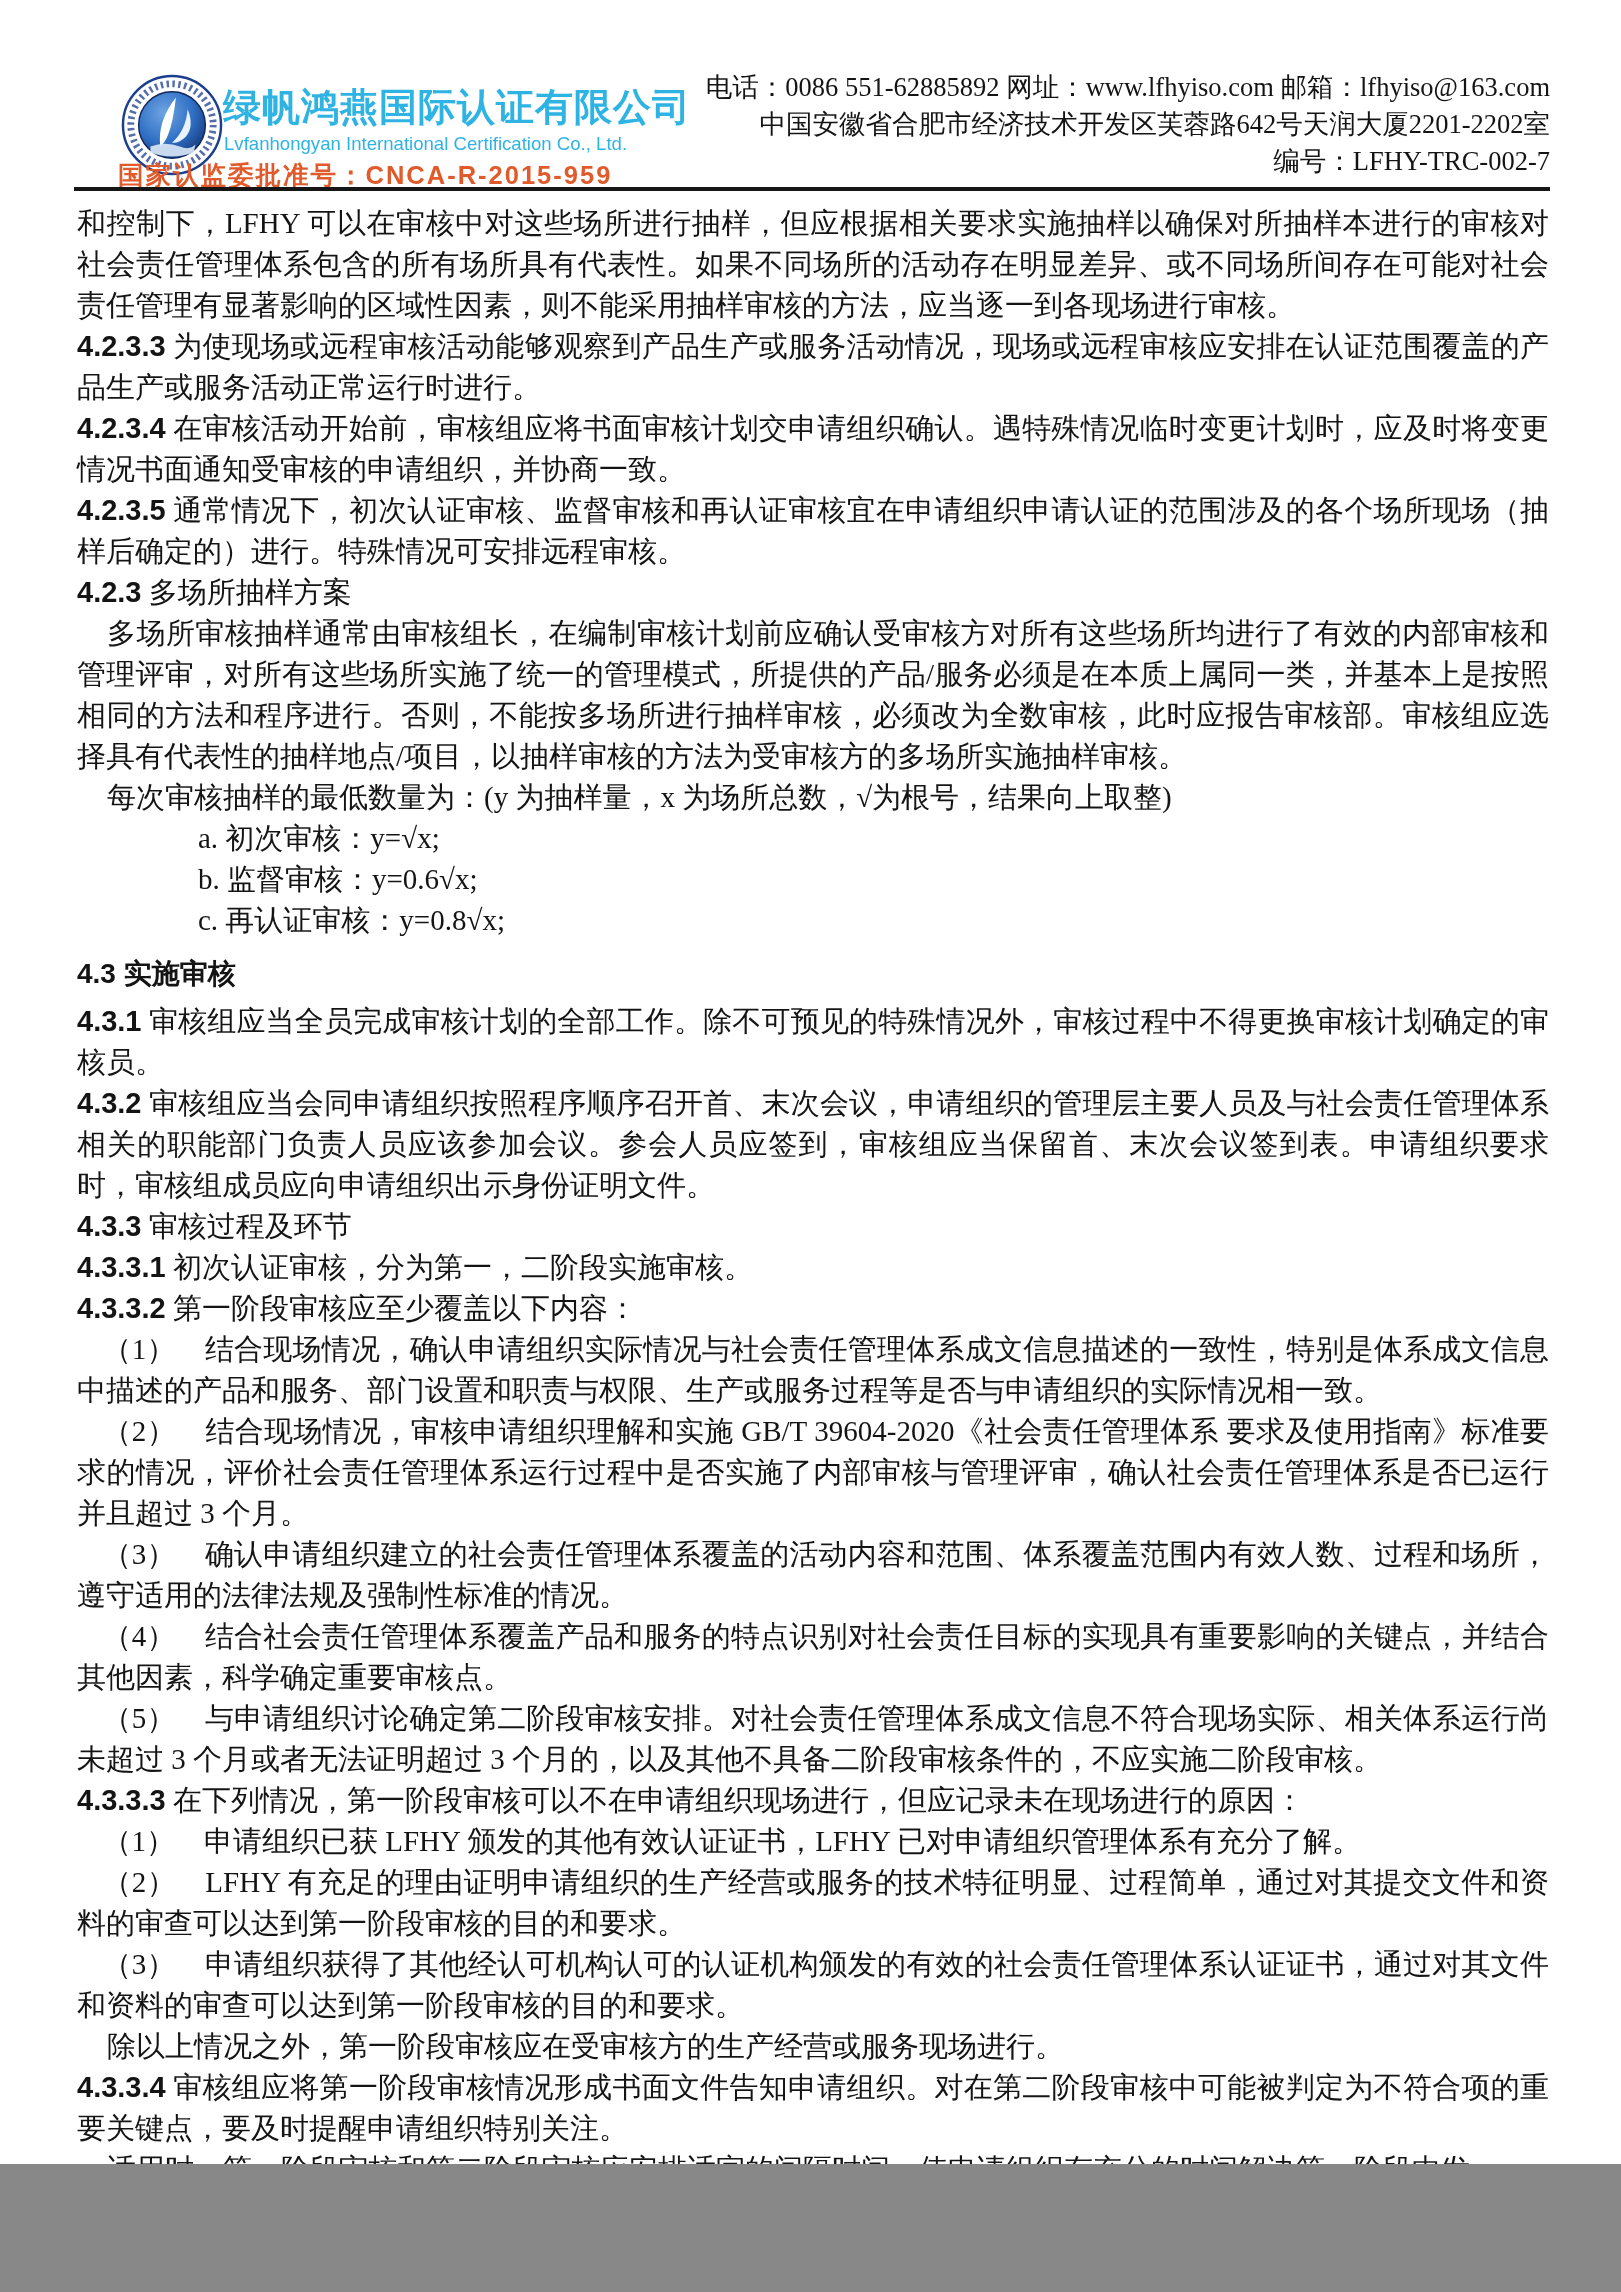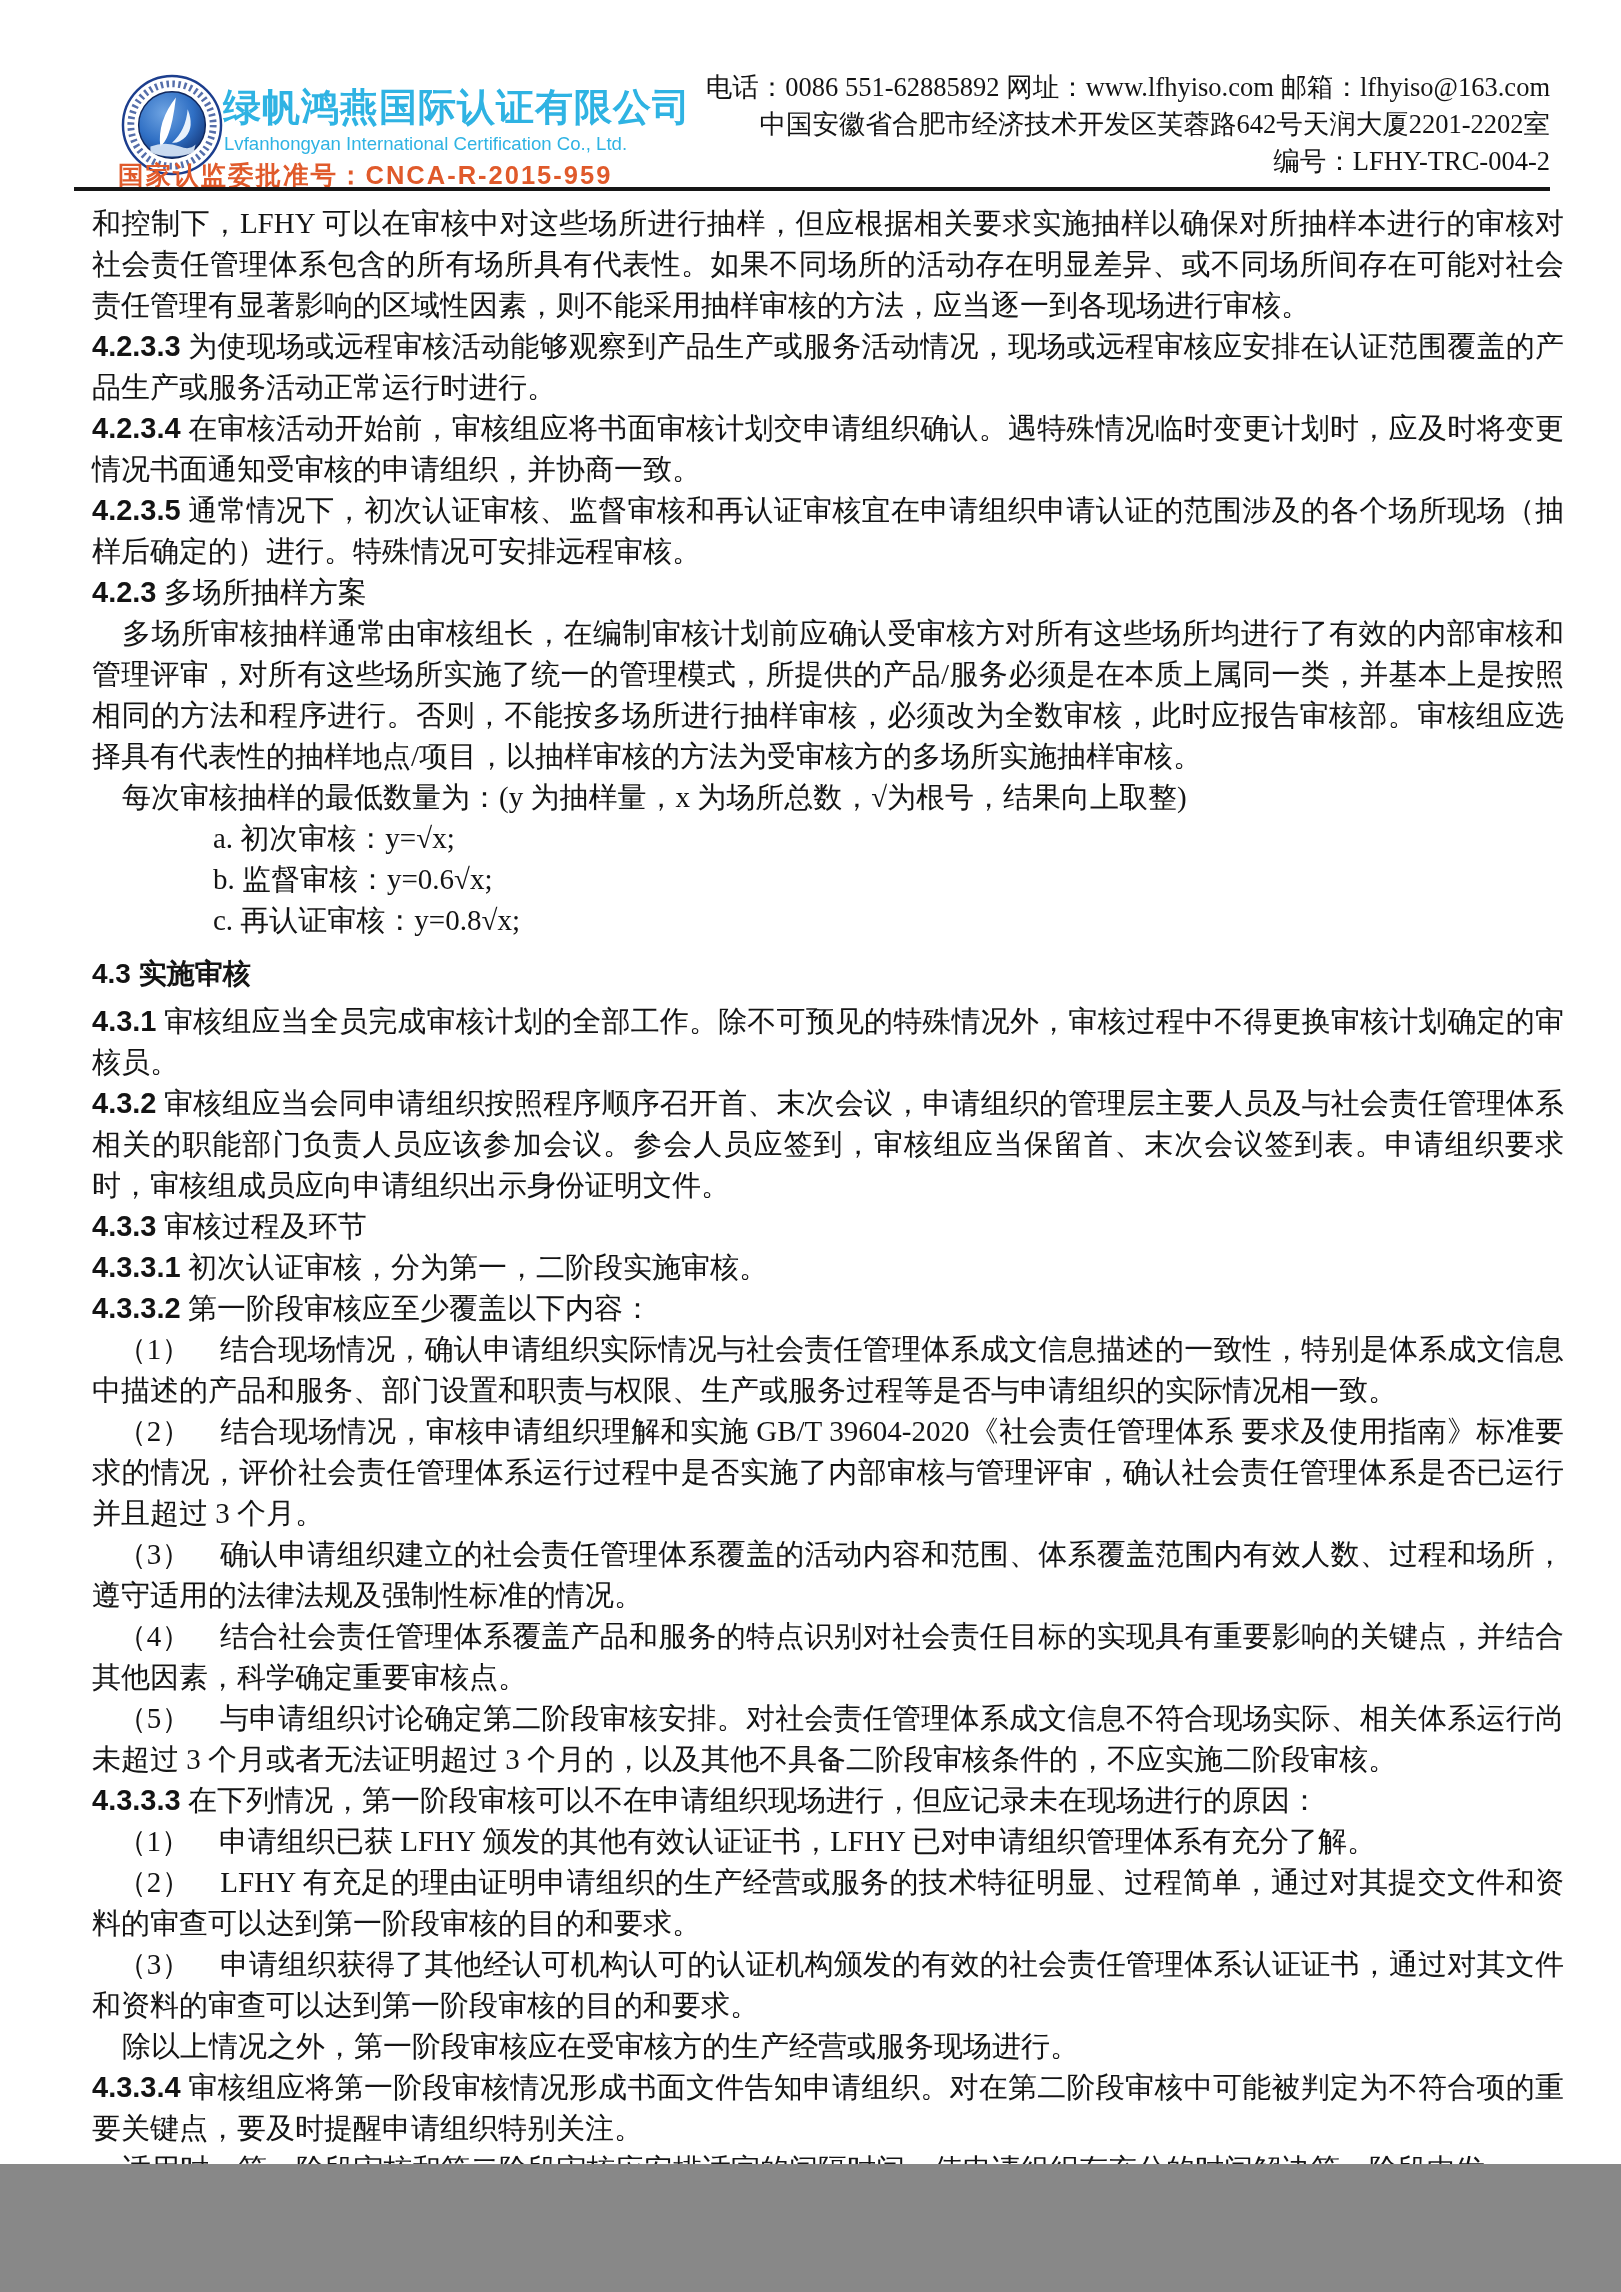--- a/index.html
+++ b/index.html
@@ -37,21 +37,21 @@
   }
   .contact{
     position:absolute;right:71px;top:69px;
     text-align:right;
     font-size:26.5px;line-height:37px;
     white-space:nowrap;
   }
   .header-rule{position:absolute;left:74px;right:71px;top:187px;border-top:4.9px solid #161616;}
   
   .doc-body{
-    position:absolute;left:92px;top:203px;width:1472px;
+    position:absolute;left:77px;top:203px;width:1472px;
     font-size:29px;line-height:41px;
     text-align:justify;
   }
   .para{margin:0;}
   .para.ind1{text-indent:30px;}
   .para.paren{text-indent:25.5px;}
   .para.abc{text-indent:121px;}
   .para .num{font-family:"Liberation Sans","DejaVu Sans",sans-serif;font-weight:bold;}
   .para.heading{
     font-family:"Liberation Sans","DejaVu Sans",sans-serif;
@@ -87,21 +87,21 @@
       <path d="M30 74 Q45 68 60 74 Q70 78 76 72 L74 80 Q52 88 30 80 Z" fill="#dce9f8" opacity="0.9"></path>
     </svg>
   </div>
   <div class="company-zh">绿帆鸿燕国际认证有限公司</div>
   <div class="company-en">Lvfanhongyan International Certification Co., Ltd.</div>
   <div class="approval">国家认监委批准号：CNCA-R-2015-959</div>
 
   <div class="contact">
     <div>电话：0086 551-62885892 网址：www.lfhyiso.com 邮箱：lfhyiso@163.com</div>
     <div>中国安徽省合肥市经济技术开发区芙蓉路642号天润大厦2201-2202室</div>
-    <div>编号：LFHY-TRC-004-2</div>
+    <div>编号：LFHY-TRC-002-7</div>
   </div>
 
   <div class="header-rule"></div>
 
   <div class="doc-body">
       <div class="para flush"><span>和控制下，LFHY 可以在审核中对这些场所进行抽样，但应根据相关要求实施抽样以确保对所抽样本进行的审核对社会责任管理体系包含的所有场所具有代表性。如果不同场所的活动存在明显差异、或不同场所间存在可能对社会责任管理有显著影响的区域性因素，则不能采用抽样审核的方法，应当逐一到各现场进行审核。</span></div>
       <div class="para num"><span class="num">4.2.3.3</span> <span>为使现场或远程审核活动能够观察到产品生产或服务活动情况，现场或远程审核应安排在认证范围覆盖的产品生产或服务活动正常运行时进行。</span></div>
       <div class="para num"><span class="num">4.2.3.4</span> <span>在审核活动开始前，审核组应将书面审核计划交申请组织确认。遇特殊情况临时变更计划时，应及时将变更情况书面通知受审核的申请组织，并协商一致。</span></div>
       <div class="para num"><span class="num">4.2.3.5</span> <span>通常情况下，初次认证审核、监督审核和再认证审核宜在申请组织申请认证的范围涉及的各个场所现场（抽样后确定的）进行。特殊情况可安排远程审核。</span></div>
       <div class="para num"><span class="num">4.2.3</span> <span>多场所抽样方案</span></div>

